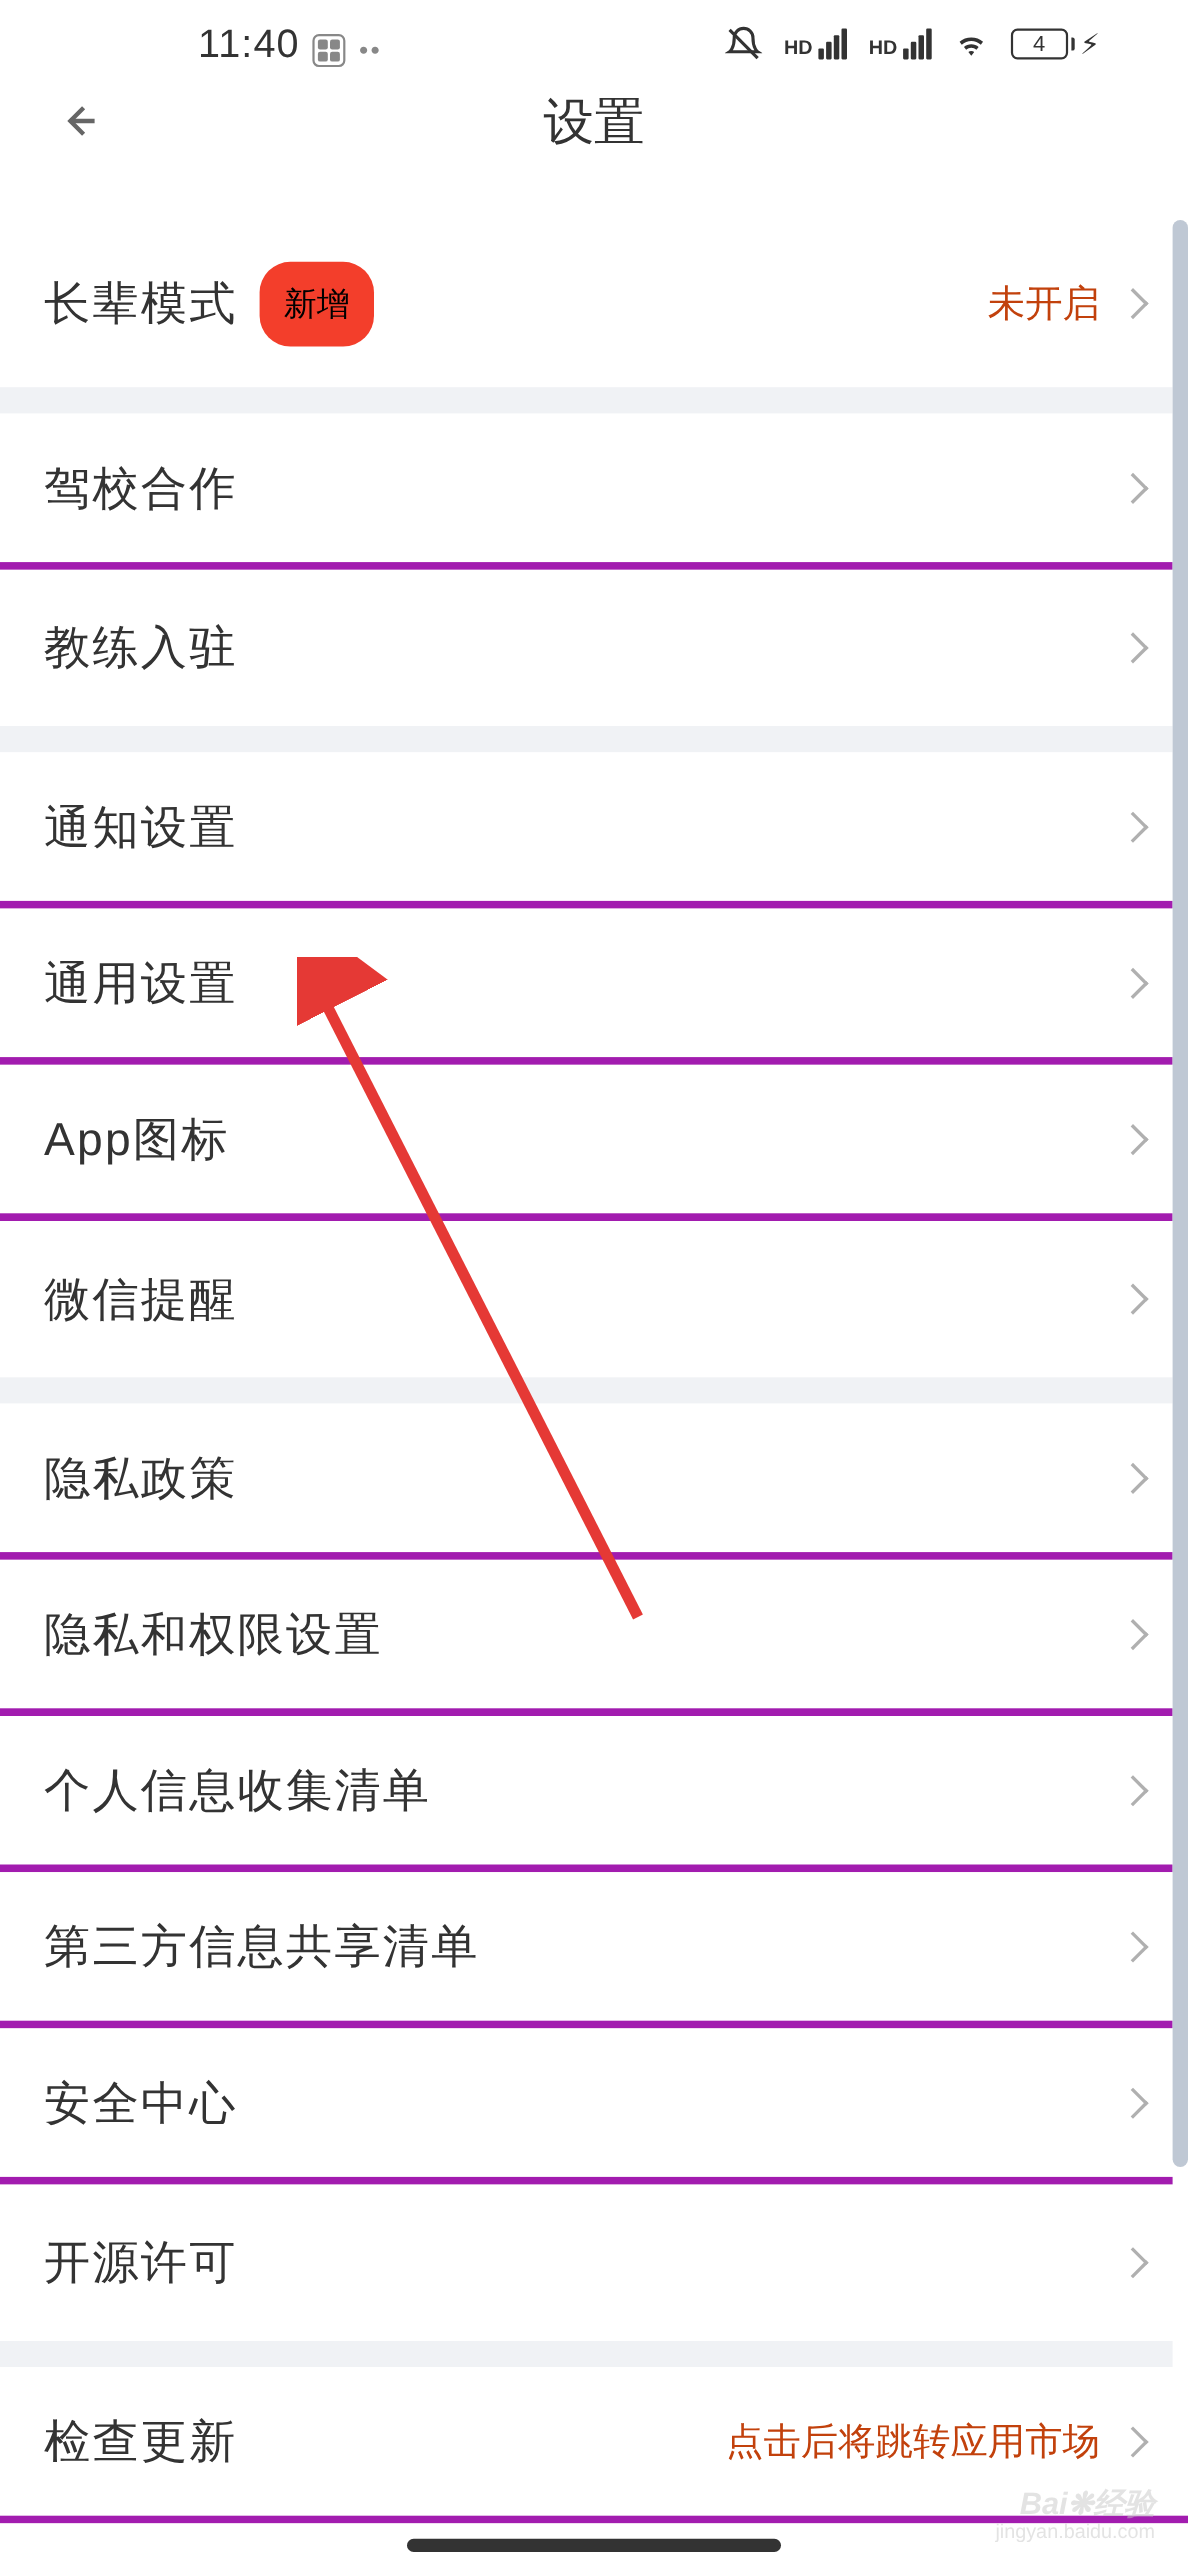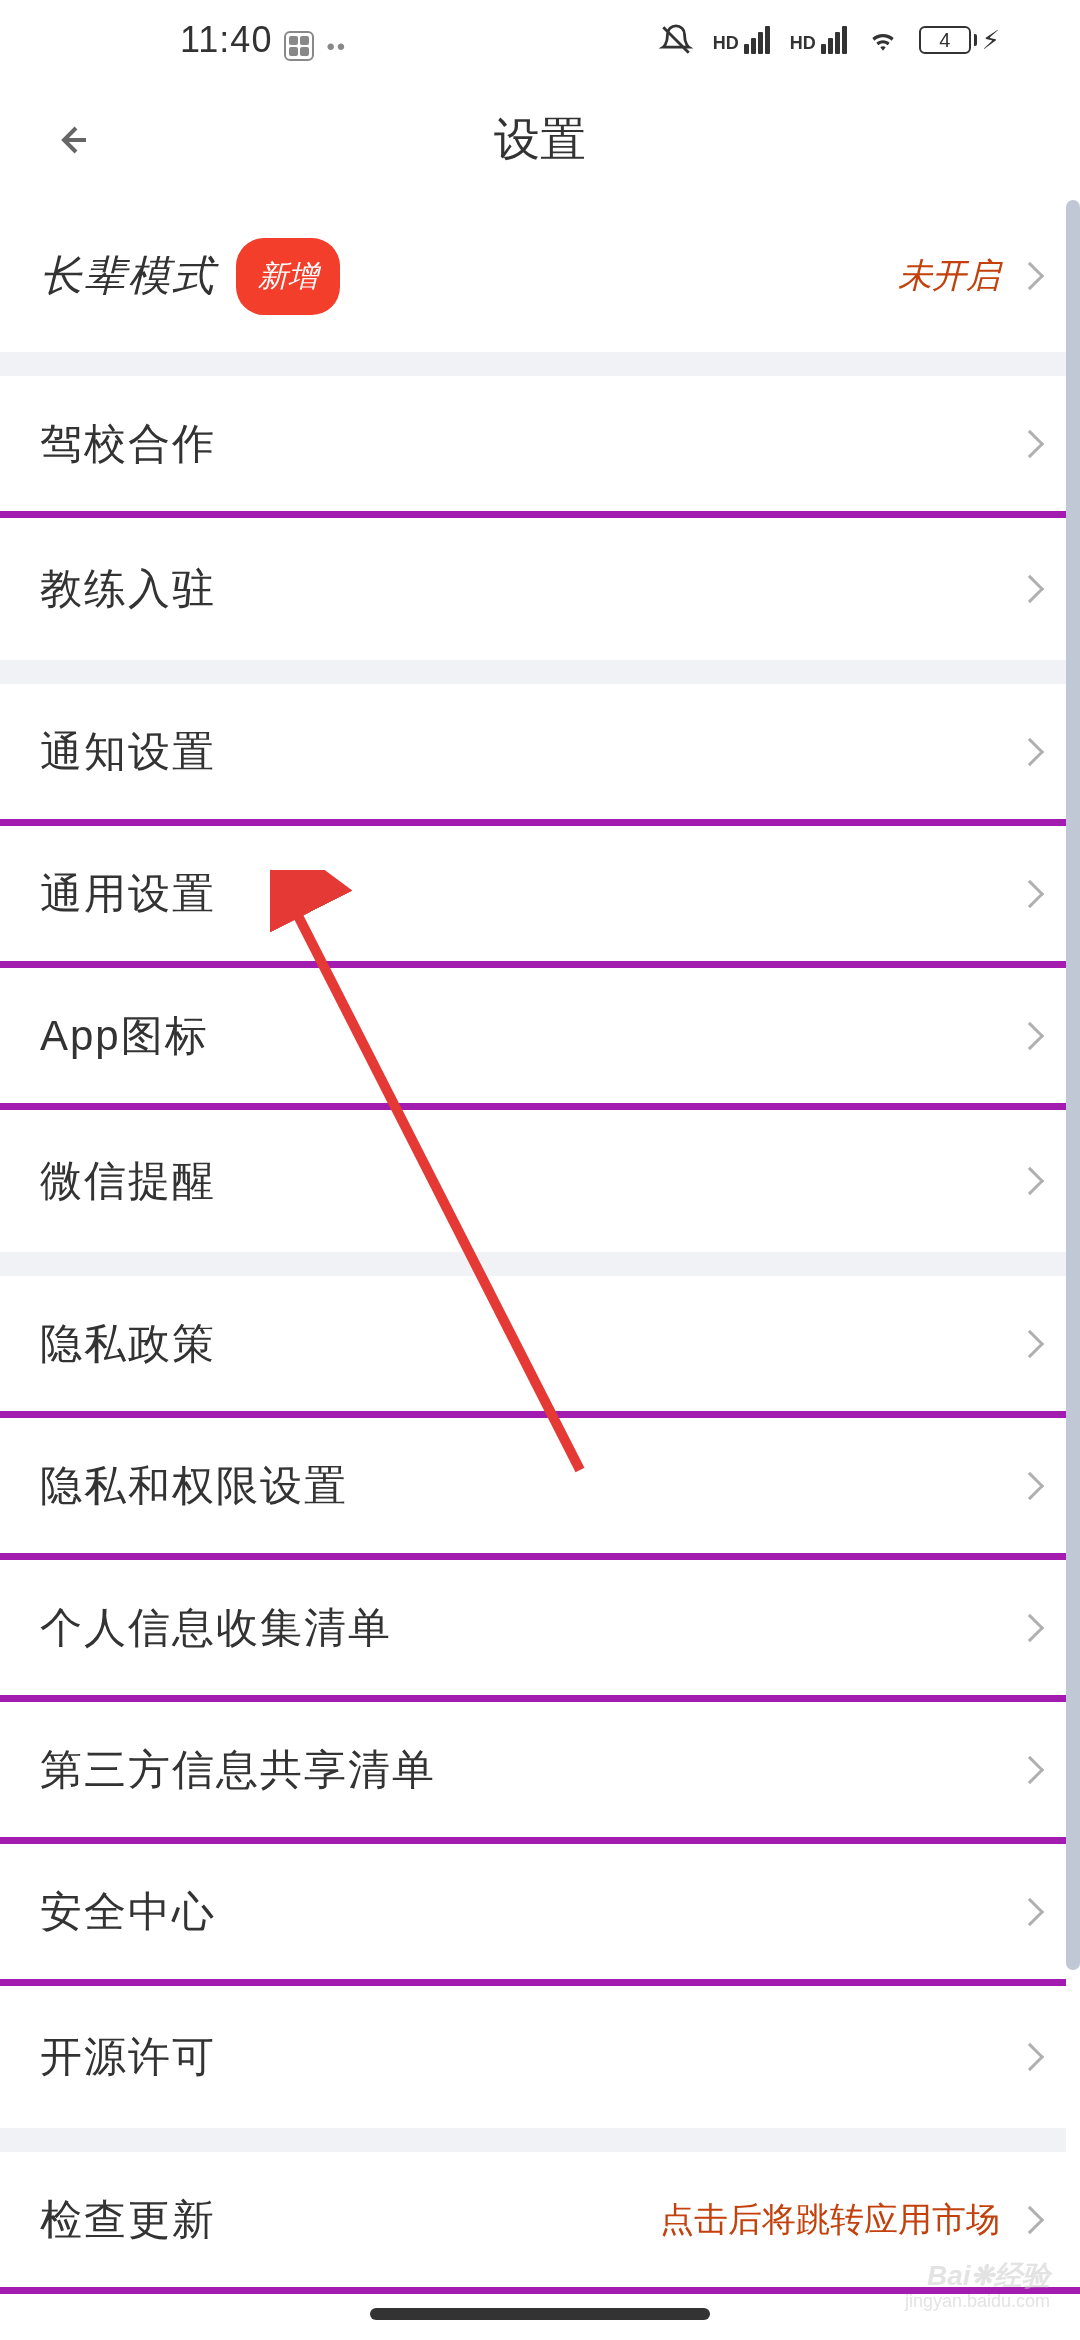--- a/index.html
+++ b/index.html
@@ -115,21 +115,21 @@
       border-radius: 0 2px 2px 0;
     }
     .charging-bolt {
       font-size: 26px;
       margin-left: 2px;
     }
     .header {
       height: 120px;
       background: #fff;
       display: flex;
-      align-items: center;
+      align-items: flex-start;
       position: relative;
       border-bottom: 1px solid transparent;
     }
     .back-arrow {
       position: absolute;
       left: 40px;
       width: 60px;
       height: 60px;
       display: flex;
       align-items: center;
@@ -141,21 +141,20 @@
       font-size: 46px;
       font-weight: 500;
       color: #333;
     }
     .section {
       background: #fff;
       margin-top: 24px;
     }
     .section.first {
       margin-top: 0;
-      font-style: italic;
     }
     .row {
       height: 142px;
       display: flex;
       align-items: center;
       justify-content: space-between;
       padding: 0 40px;
       border-bottom: 7px solid #a21caf;
       background: #fff;
     }
@@ -170,21 +169,21 @@
       align-items: center;
       gap: 20px;
     }
     .row-label {
       font-size: 42px;
       color: #333;
       letter-spacing: 2px;
     }
     .badge {
       background: #f33e2b;
-      color: #ffffff;
+      color: #000000;
       font-size: 30px;
       padding: 18px 22px;
       border-radius: 28px;
       font-weight: 400;
     }
     .row-right {
       display: flex;
       align-items: center;
       gap: 20px;
     }

